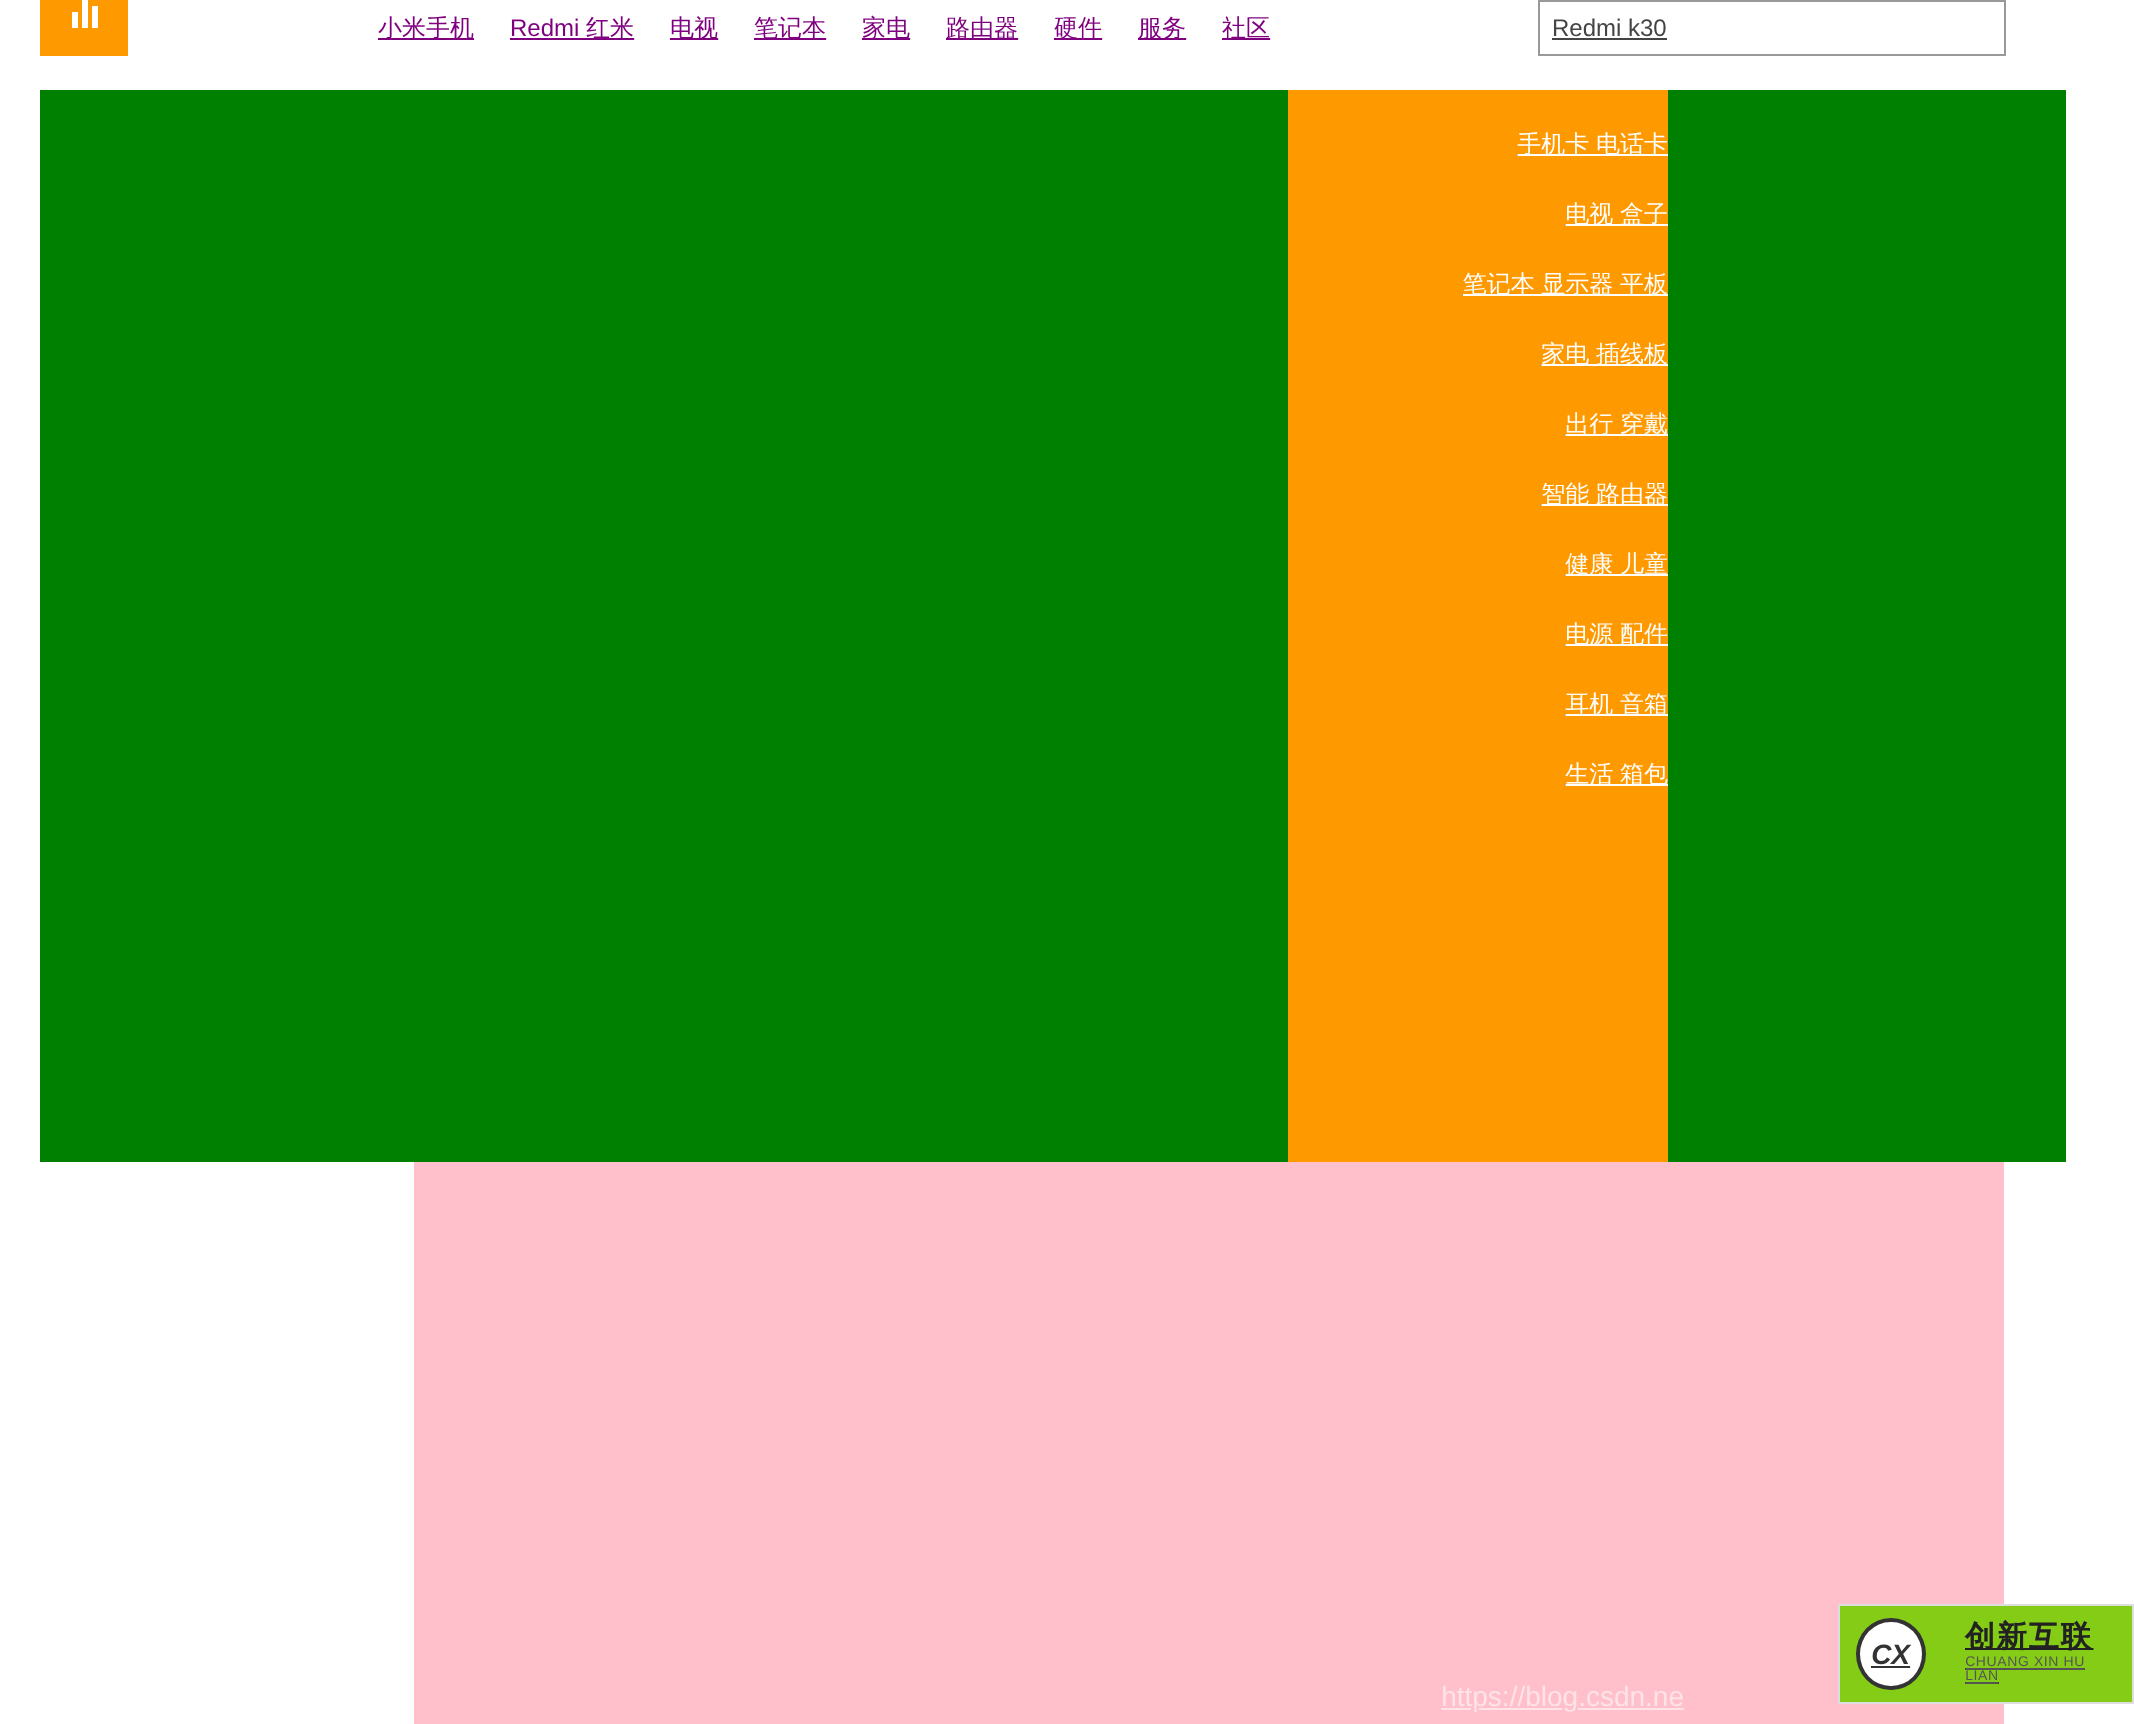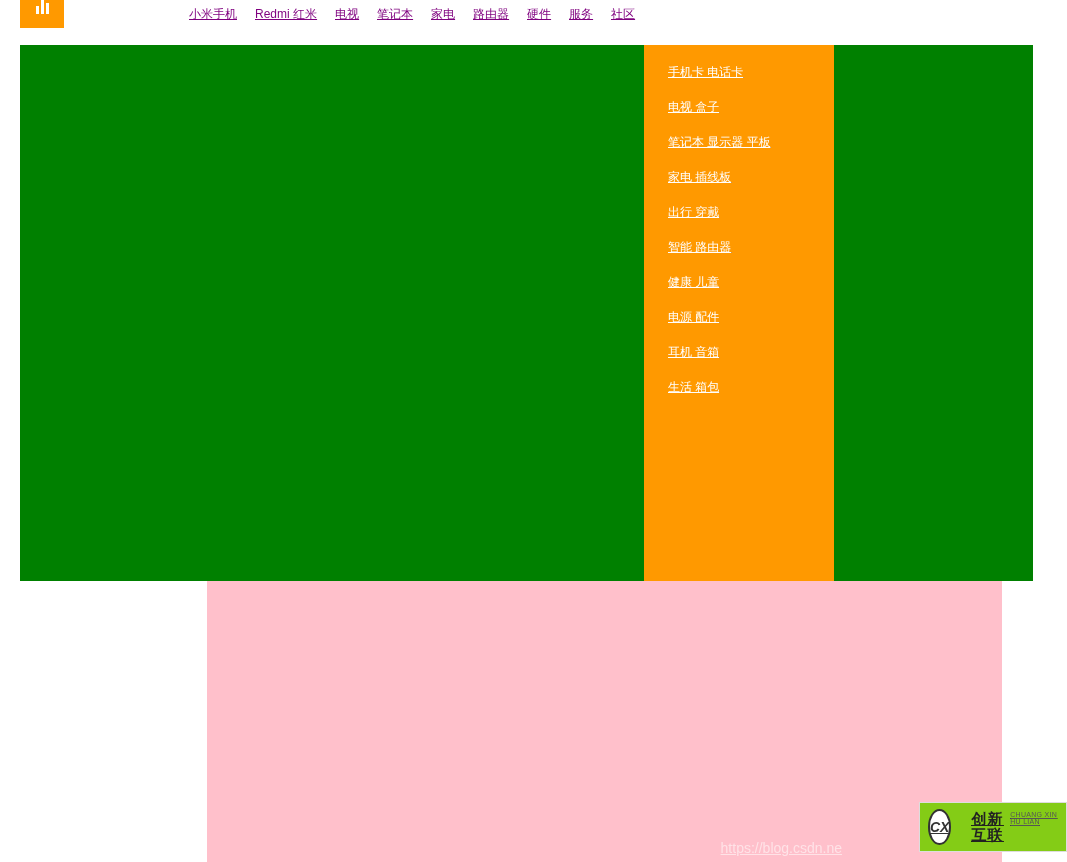--- a/index.html
+++ b/index.html
@@ -70,20 +70,21 @@
       display: flex;
       align-items: center;
     }
     .hero {
       margin-left: 20px;
       margin-right: 34px;
       margin-top: 9px;
       height: 536px;
       background: #008000;
       position: relative;
+      text-align: right;
     }
     .side-menu {
       position: absolute;
       left: 624px;
       top: 0;
       width: 190px;
       height: 536px;
       background: #ff9900;
       padding-top: 10px;
     }
@@ -130,21 +131,21 @@
       align-items: center;
       justify-content: center;
       font-weight: bold;
       font-style: italic;
       font-size: 14px;
       color: #333;
       position: relative;
     }
     .corner-logo-text {
       display: flex;
-      flex-direction: row;
+      flex-direction: column;
       line-height: 1.1;
     }
     .corner-logo-cn {
       font-size: 15px;
       font-weight: bold;
       color: #222;
       letter-spacing: 1px;
     }
     .corner-logo-en {
       font-size: 7px;
@@ -166,20 +167,23 @@
   <div class="nav">
     <a class="nav-item">小米手机</a>
     <a class="nav-item">Redmi 红米</a>
     <a class="nav-item">电视</a>
     <a class="nav-item">笔记本</a>
     <a class="nav-item">家电</a>
     <a class="nav-item">路由器</a>
     <a class="nav-item">硬件</a>
     <a class="nav-item">服务</a>
     <a class="nav-item">社区</a>
+  </div>
+  <div class="search-box">
+    <span>Redmi k30</span>
   </div>
 </div>
 
 <div class="hero">
   <div class="side-menu">
     <div class="side-menu-item">手机卡 电话卡</div>
     <div class="side-menu-item">电视 盒子</div>
     <div class="side-menu-item">笔记本 显示器 平板</div>
     <div class="side-menu-item">家电 插线板</div>
     <div class="side-menu-item">出行 穿戴</div>

